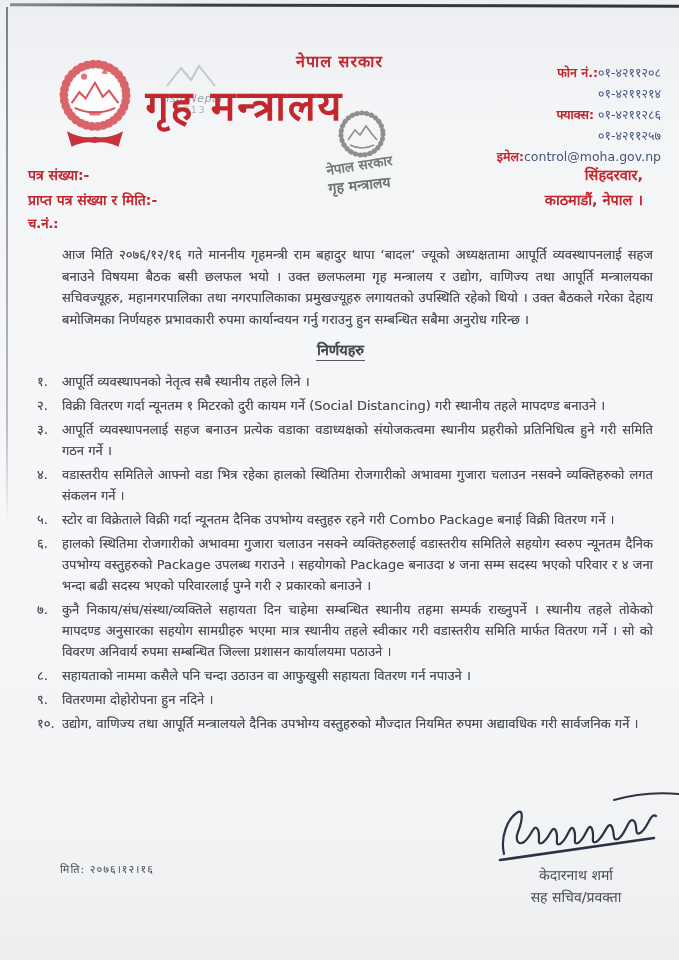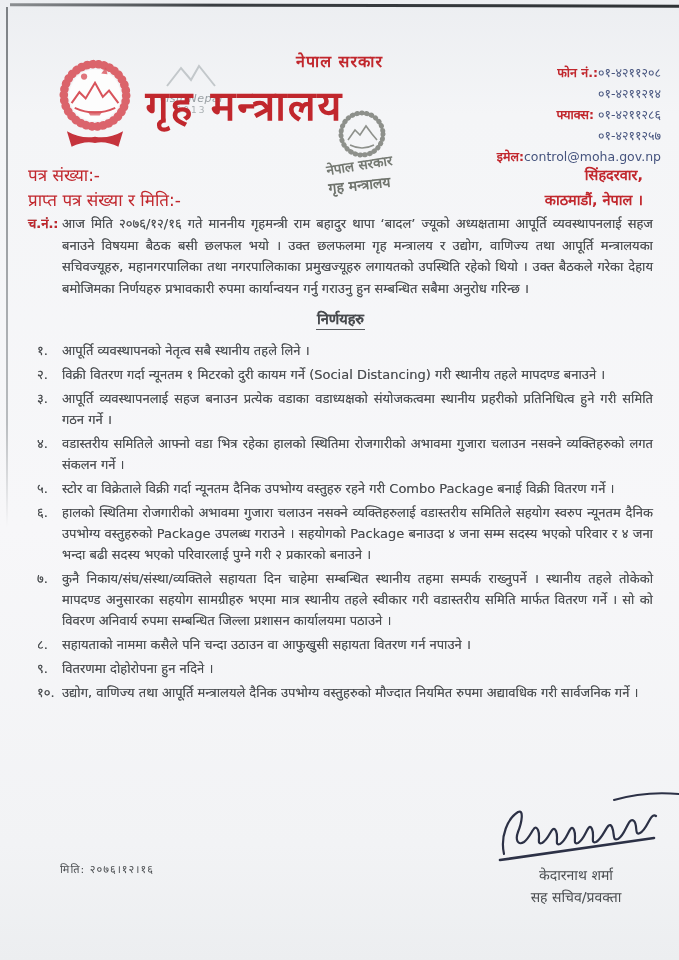--- a/index.html
+++ b/index.html
@@ -20,29 +20,29 @@
   .emblem{position:absolute;left:56px;top:56px;}
   .visit-nepal{position:absolute;left:143px;top:62px;width:96px;text-align:center;color:#9aa0a4;}
   .visit-nepal .vn-text{font-size:11px;font-style:italic;letter-spacing:.5px;}
   .visit-nepal .vn-year{font-size:9px;letter-spacing:2px;color:#aab0b3;}
   .contact{position:absolute;top:62px;right:18px;text-align:right;font-size:12.5px;line-height:21px;color:#46547e;}
   .contact .lbl{color:#c1272d;font-weight:bold;}
   .stamp{position:absolute;left:292px;top:108px;opacity:.88;}
   .press-release{position:absolute;top:186px;left:0;width:100%;text-align:center;}
   .press-release span{display:inline-block;font-size:15px;color:#3d4145;font-weight:bold;
     border-bottom:1.5px solid #3d4145;padding:0 2px 1px;}
-  .meta-left{position:absolute;left:28px;top:163px;color:#c1272d;font-weight:normal;font-size:17px;line-height:25px;}
+  .meta-left{position:absolute;left:28px;top:163px;color:#c1272d;font-weight:bold;font-size:14px;line-height:25px;}
   .meta-right{position:absolute;right:36px;top:163px;color:#c1272d;font-weight:bold;font-size:14.5px;
     line-height:25px;text-align:right;}
   
   .content{position:absolute;left:28px;right:26px;top:213px;font-size:13px;
     text-shadow:0 0 .5px rgba(73,76,79,.55);}
   .intro{display:flex;line-height:21.5px;}
   .intro-label{flex:0 0 34px;color:#c1272d;font-weight:bold;}
-  .intro-text{flex:1;text-align:justify;}
+  .intro-text{flex:1;text-align:justify;margin-top:31px;}
   .decisions-heading{text-align:center;margin:9px 0 10px;}
   .decisions-heading span{display:inline-block;font-size:14.5px;font-weight:bold;color:#46494d;
     border-bottom:1.3px solid #56595c;padding:0 1px 1px;}
   .item{display:flex;line-height:21px;margin-bottom:3px;}
   .item .num{flex:0 0 34px;box-sizing:border-box;padding-left:9px;}
   .item .itext{flex:1;text-align:justify;}
   
   .date-line{position:absolute;left:60px;top:861px;font-size:11px;letter-spacing:1px;color:#4a4d50;}
   .signatory{position:absolute;left:492px;top:864px;width:168px;text-align:center;
     font-size:14px;line-height:22px;color:#4a4d50;}

